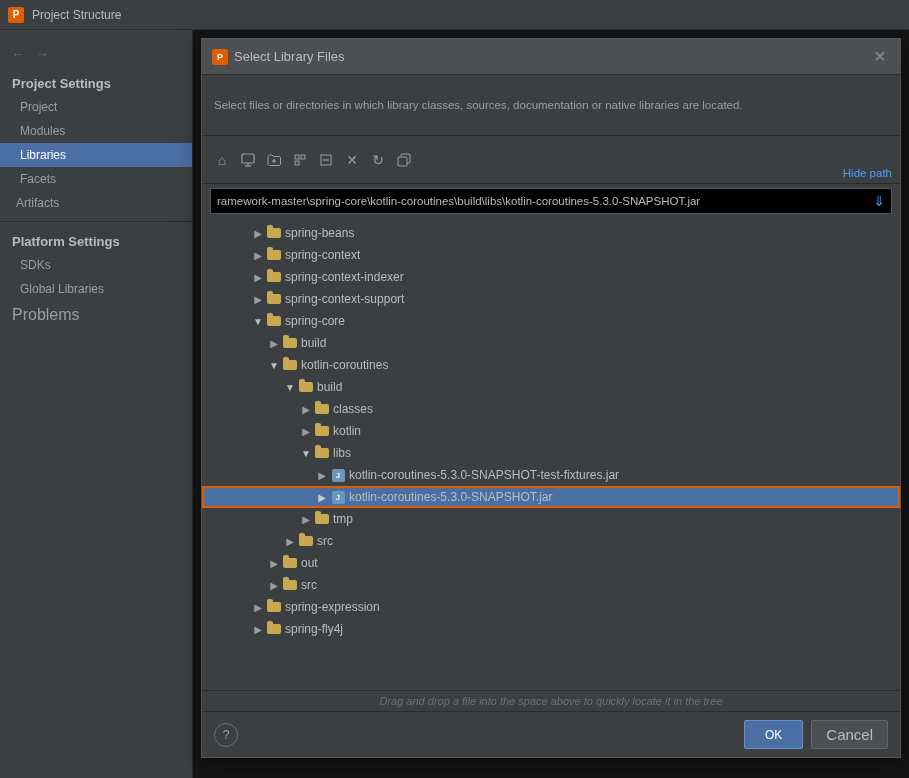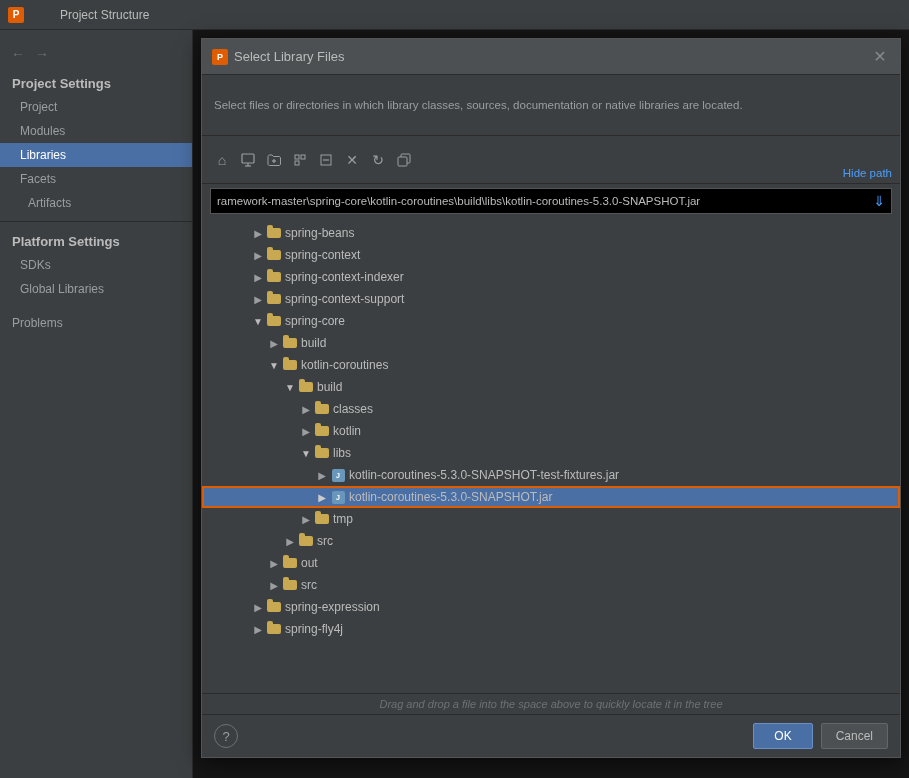--- a/index.html
+++ b/index.html
@@ -25,21 +25,21 @@
       border-bottom: 1px solid #2b2b2b;
     }
     .title-bar-icon {
       width: 16px;
       height: 16px;
       background: #e05c00;
       border-radius: 2px;
       display: flex; align-items: center; justify-content: center;
       font-size: 10px; color: white; font-weight: bold;
     }
-    .title-bar-text { color: #bbb; font-size: 12px; margin-left: 28px; }
+    .title-bar-text { color: #bbb; font-size: 12px; }
 
     
     .main-layout {
       display: flex;
       height: calc(778px - 30px);
     }
 
     
     .sidebar {
       width: 193px;
@@ -81,22 +81,21 @@
     }
     .sidebar-divider {
       height: 1px;
       background: #2b2b2b;
       margin: 6px 0;
     }
     .problems-item {
       padding: 5px 12px 5px 12px;
       color: #9b9ea0;
       cursor: pointer;
-      font-size: 12px;
-      margin-top: 10px;
+      font-size: 16px;
     }
 
     
     .dialog-overlay {
       position: absolute;
       top: 30px;
       left: 193px;
       right: 0;
       bottom: 0;
       background: rgba(0,0,0,0.5);
@@ -301,35 +300,35 @@
       cursor: pointer;
       font-size: 12px;
       border-radius: 2px;
     }
     .btn-cancel {
       background: #4c5052;
       border: 1px solid #666;
       color: #bbb;
       padding: 5px 14px;
       cursor: pointer;
-      font-size: 12px;
+      font-size: 15px;
       border-radius: 2px;
     }
 
     
     .main-content {
       flex: 1;
       background: #2b2b2b;
       display: flex;
       flex-direction: column;
     }
 
     
     .artifacts-item {
-      padding: 5px 12px 5px 28px;
+      padding: 5px 12px 5px 16px;
       color: #9b9ea0;
       font-size: 12px;
       cursor: pointer;
     }
   </style>
 </head>
 <body>
 
 <div class="title-bar">
   <div class="title-bar-icon">P</div>

